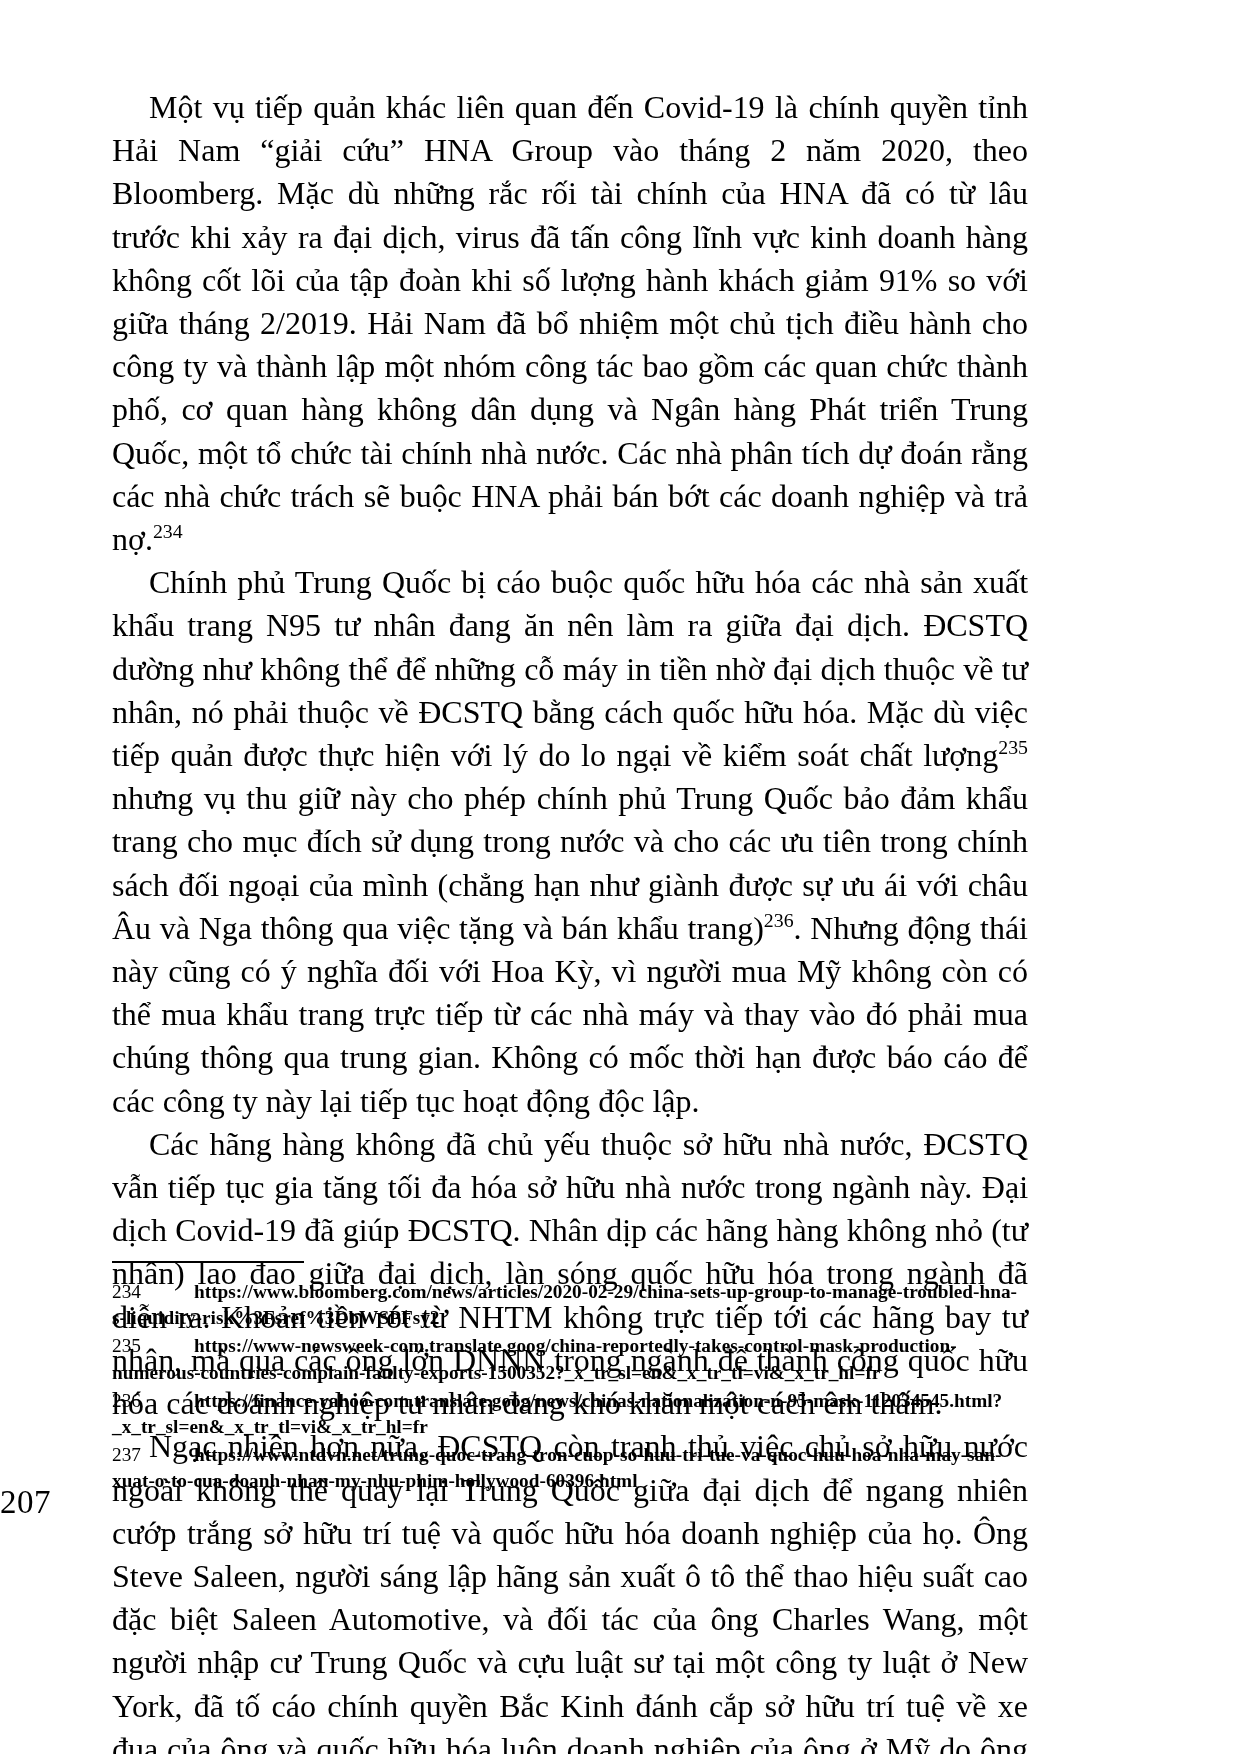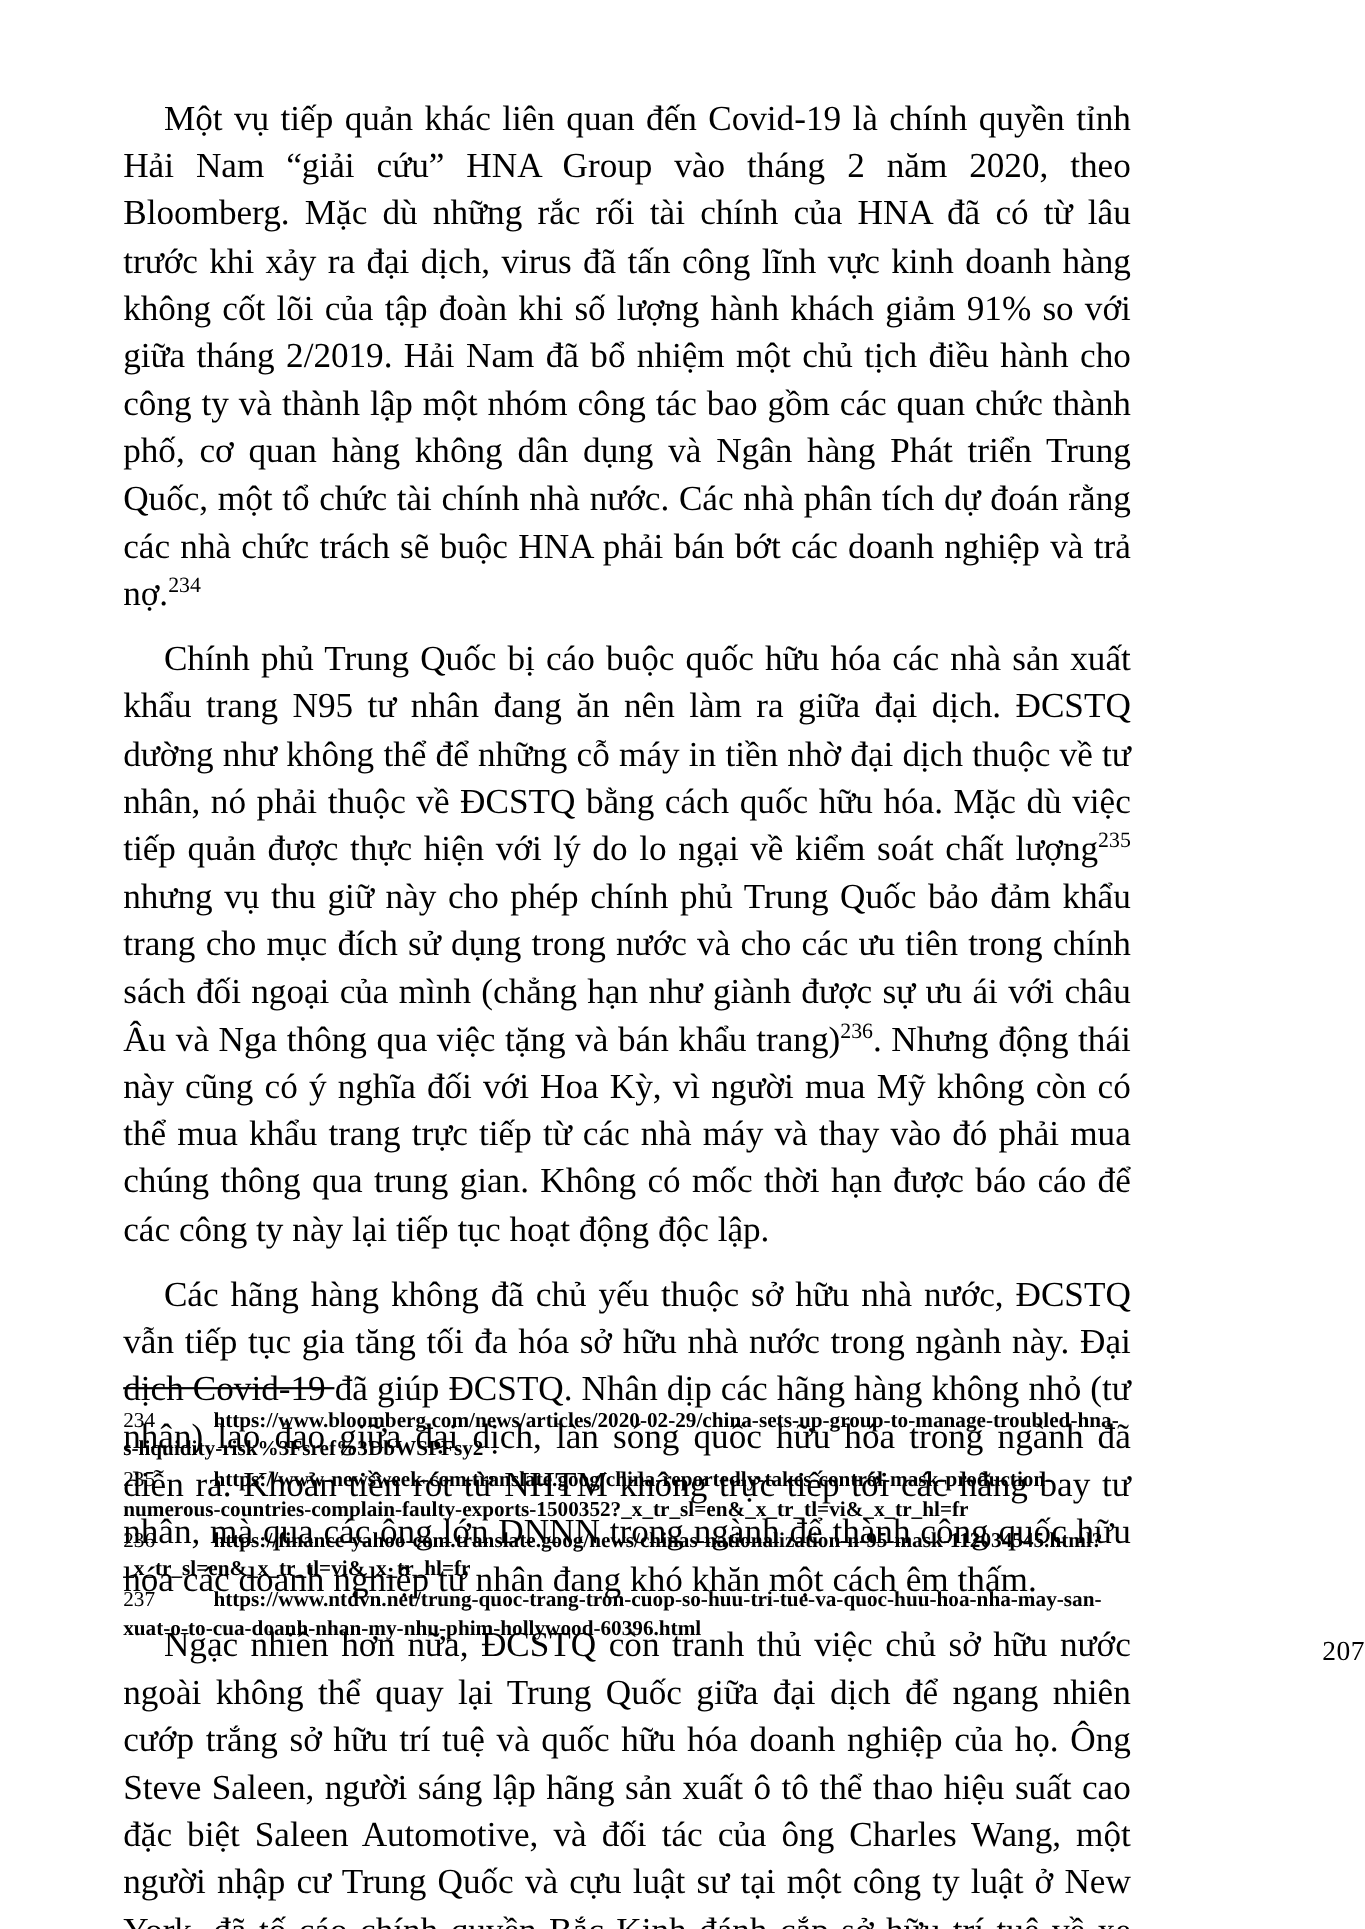--- a/index.html
+++ b/index.html
@@ -32,21 +32,21 @@
     text-justify: inter-word;
     letter-spacing: -0.02px;
     word-spacing: 0.1px;
     hyphens: none;
   }
   .body-text p {
     margin: 0;
     text-indent: 37px;
   }
   .body-text p + p {
-    margin-top: 16px;
+    margin-top: 0px;
   }
   sup.fn {
     font-size: 0.62em;
     vertical-align: super;
     line-height: 0;
     letter-spacing: 0;
   }
   em.ital {
     font-style: italic;
   }
@@ -83,22 +83,22 @@
   .fn-url {
     display: inline;
     font-weight: bold;
   }
 
   .page-number {
     position: absolute;
     left: 0;
     right: 0;
     top: 1487px;
-    text-align: right;
-    font-size: 25px;
+    text-align: left;
+    font-size: 33px;
     line-height: 30px;
     letter-spacing: 0.5px;
   }
 </style>
 </head>
 <body>
 
 <div class="page">
 
   <div class="content">

